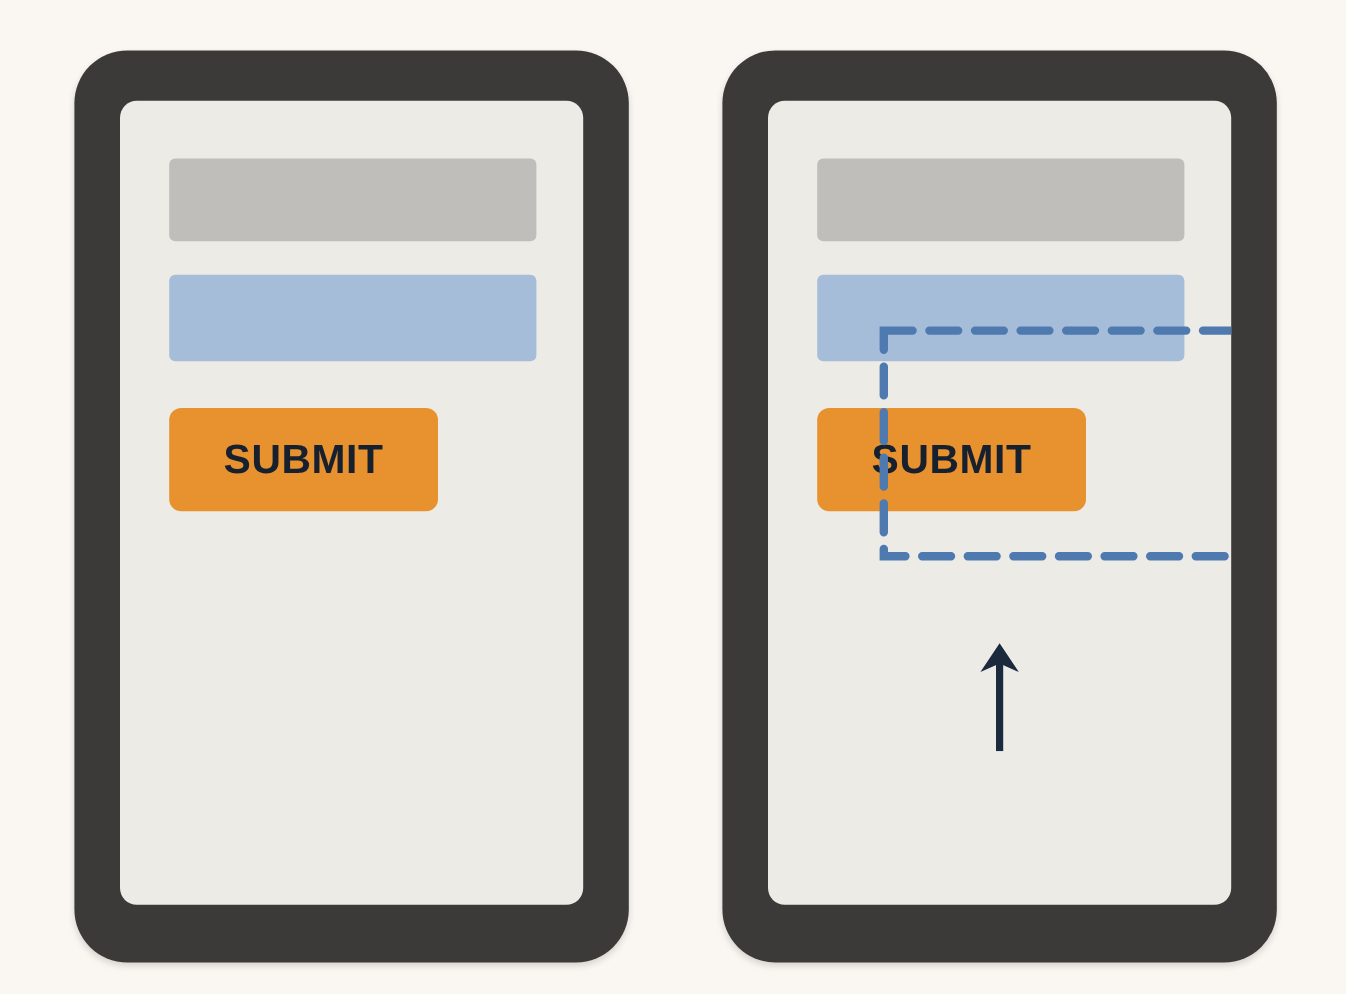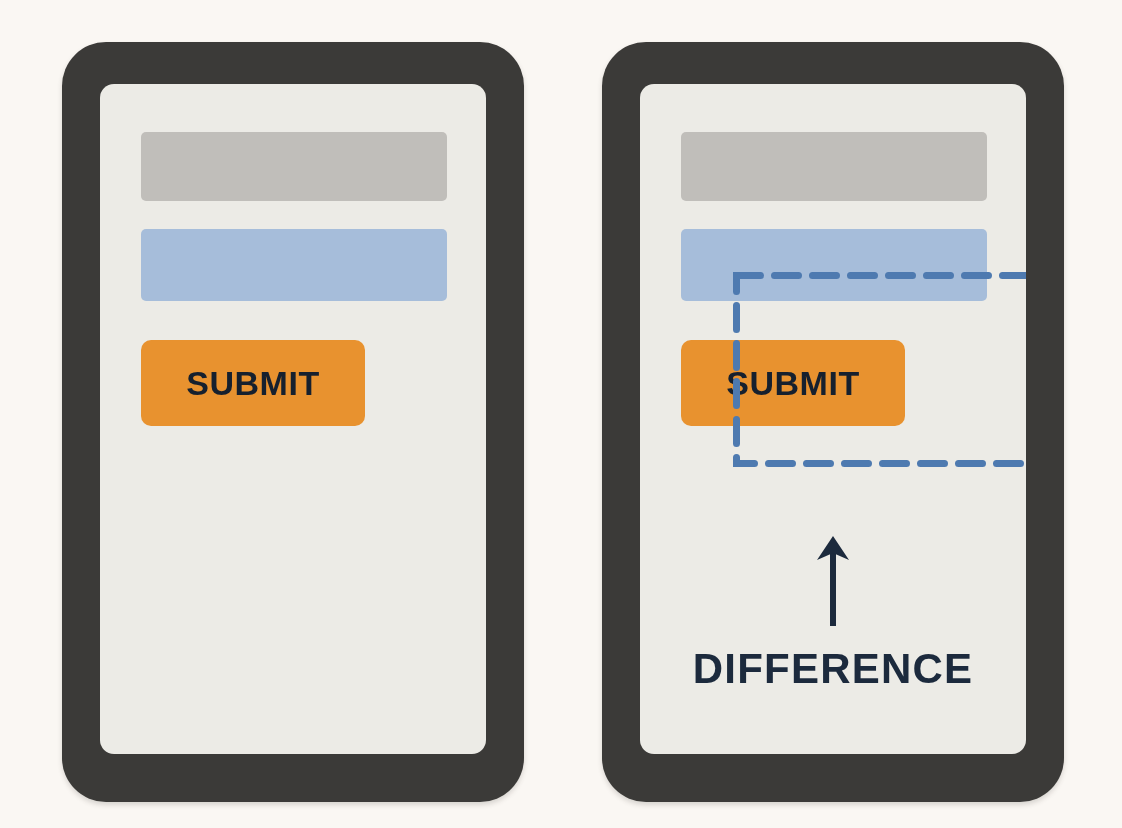--- a/index.html
+++ b/index.html
@@ -153,20 +153,19 @@
       </div>
 
       <div class="annotation">
         <div class="arrow-wrap">
           <svg width="40" height="92" viewBox="0 0 40 92">
             <line x1="20" y1="92" x2="20" y2="12" stroke="#1c2a3d" stroke-width="6" stroke-linecap="butt"></line>
             <polygon points="20,2 36,26 20,19 4,26" fill="#1c2a3d"></polygon>
           </svg>
         </div>
         <div class="diff-text">
-          <span class="line">DIFFERENCE</span>
         </div>
       </div>
 
     </div>
   </div>
 
 </div>
 
 </body></html>

